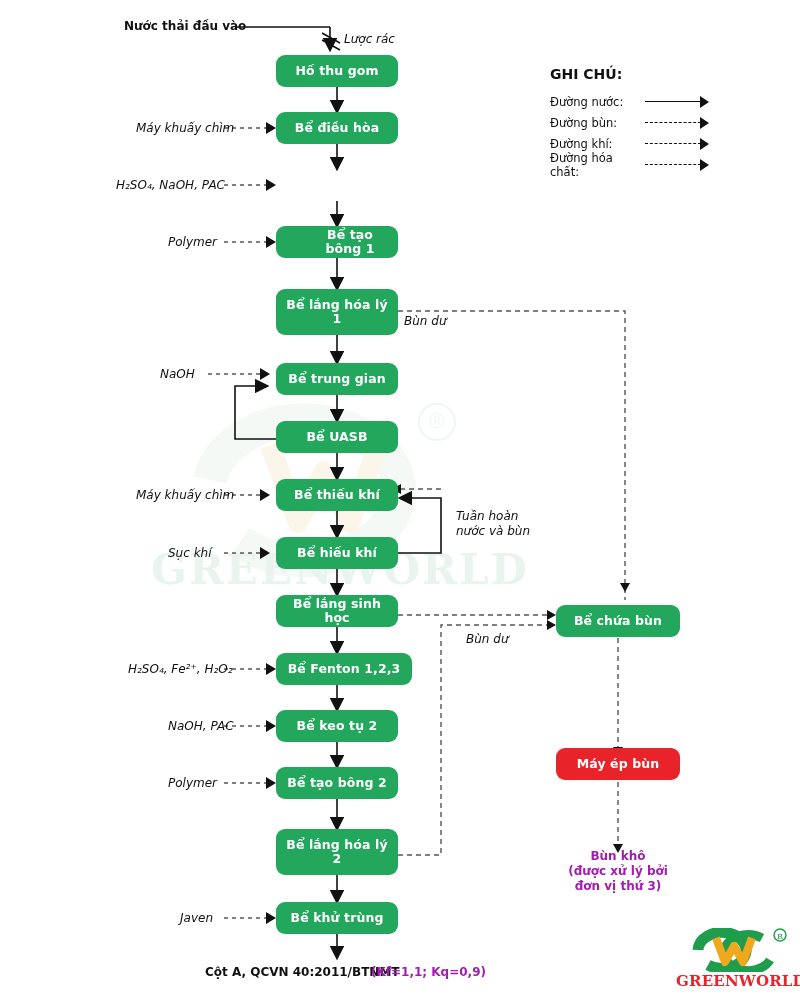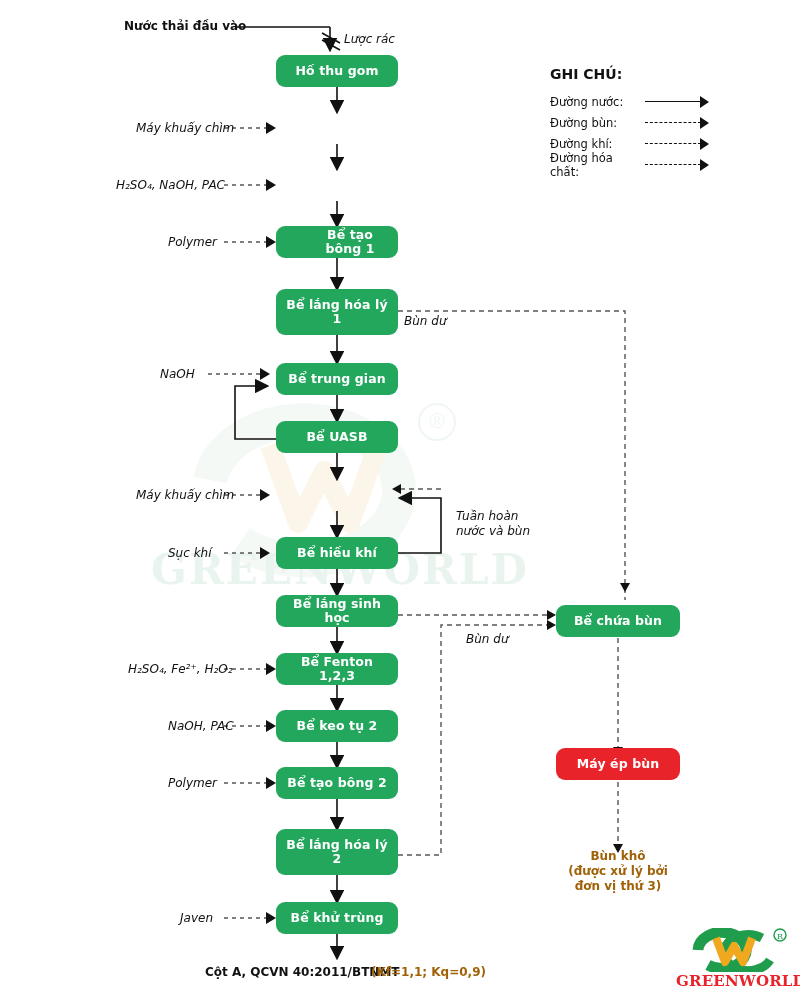--- a/index.html
+++ b/index.html
@@ -28,21 +28,21 @@
        text-align:center;color:#ffffff;font-weight:700;font-size:12.5px;
        border-radius:9px;line-height:1.15;box-sizing:border-box;padding:0 6px;
        letter-spacing:.1px;}
   .box.green{background:#22a75d;}
   .box.red{background:#e8232a;}
 
   
   .lbl{position:absolute;font-size:12px;color:#111;white-space:nowrap;}
   .lbl.ital{font-style:italic;}
   .lbl.bold{font-weight:700;font-style:normal;}
-  .lbl.red{color:#a16207;font-weight:700;}
+  .lbl.red{color:#a21caf;font-weight:700;}
   .lbl.ctr{text-align:center;white-space:normal;}
 
   
   .legend{position:absolute;left:550px;top:66px;width:180px;}
   .legend-title{font-weight:700;font-size:14px;color:#111;margin-bottom:9px;}
   .legend-row{display:flex;align-items:center;height:21px;}
   .legend-row span.t{font-size:11.5px;color:#111;width:95px;}
   .legend-row .sample{position:relative;width:72px;height:12px;}
   .legend-row .sample i{position:absolute;left:0;top:5px;width:56px;height:0;
       border-top-width:1.4px;border-top-color:#111;}
@@ -154,27 +154,29 @@
       <path d="M276 726 l-10,-6 l0,12 z"></path>
       <path d="M276 783 l-10,-6 l0,12 z"></path>
       <path d="M276 918 l-10,-6 l0,12 z"></path>
     </g>
   </svg>
 
   <div class="lbl bold" style="left:124px;top:19px;">Nước thải đầu vào</div>
   <div class="lbl ital" style="left:344px;top:32px;">Lược rác</div>
 
   <div class="box green" style="left:276px;top:55px;width:122px;height:32px;">Hố thu gom</div>
+  <div class="box green" style="left:276px;top:112px;width:122px;height:32px;">Bể điều hòa</div>
   <div class="box green" style="left:276px;top:226px;width:122px;height:32px;padding-left:32px;">Bể tạo bông 1</div>
   <div class="box green" style="left:276px;top:289px;width:122px;height:46px;">Bể lắng hóa lý 1</div>
   <div class="box green" style="left:276px;top:363px;width:122px;height:32px;">Bể trung gian</div>
   <div class="box green" style="left:276px;top:421px;width:122px;height:32px;">Bể UASB</div>
+  <div class="box green" style="left:276px;top:479px;width:122px;height:32px;">Bể thiếu khí</div>
   <div class="box green" style="left:276px;top:595px;width:122px;height:32px;">Bể lắng sinh học</div>
   <div class="box green" style="left:276px;top:537px;width:122px;height:32px;">Bể hiếu khí</div>
-  <div class="box green" style="left:276px;top:653px;width:122px;height:32px;">Bể Fenton 1,2,3</div>
+  <div class="box green" style="left:276px;top:653px;width:136px;height:32px;">Bể Fenton 1,2,3</div>
   <div class="box green" style="left:276px;top:710px;width:122px;height:32px;">Bể keo tụ 2</div>
   <div class="box green" style="left:276px;top:767px;width:122px;height:32px;">Bể tạo bông  2</div>
   <div class="box green" style="left:276px;top:829px;width:122px;height:46px;">Bể lắng hóa lý 2</div>
   <div class="box green" style="left:276px;top:902px;width:122px;height:32px;">Bể khử trùng</div>
 
   <div class="box green" style="left:556px;top:605px;width:124px;height:32px;">Bể chứa bùn</div>
   <div class="box red" style="left:556px;top:748px;width:124px;height:32px;">Máy ép bùn</div>
 
   <div class="lbl ital" style="left:136px;top:121px;">Máy khuấy chìm</div>
   <div class="lbl ital" style="left:116px;top:178px;">H₂SO₄, NaOH, PAC</div>

